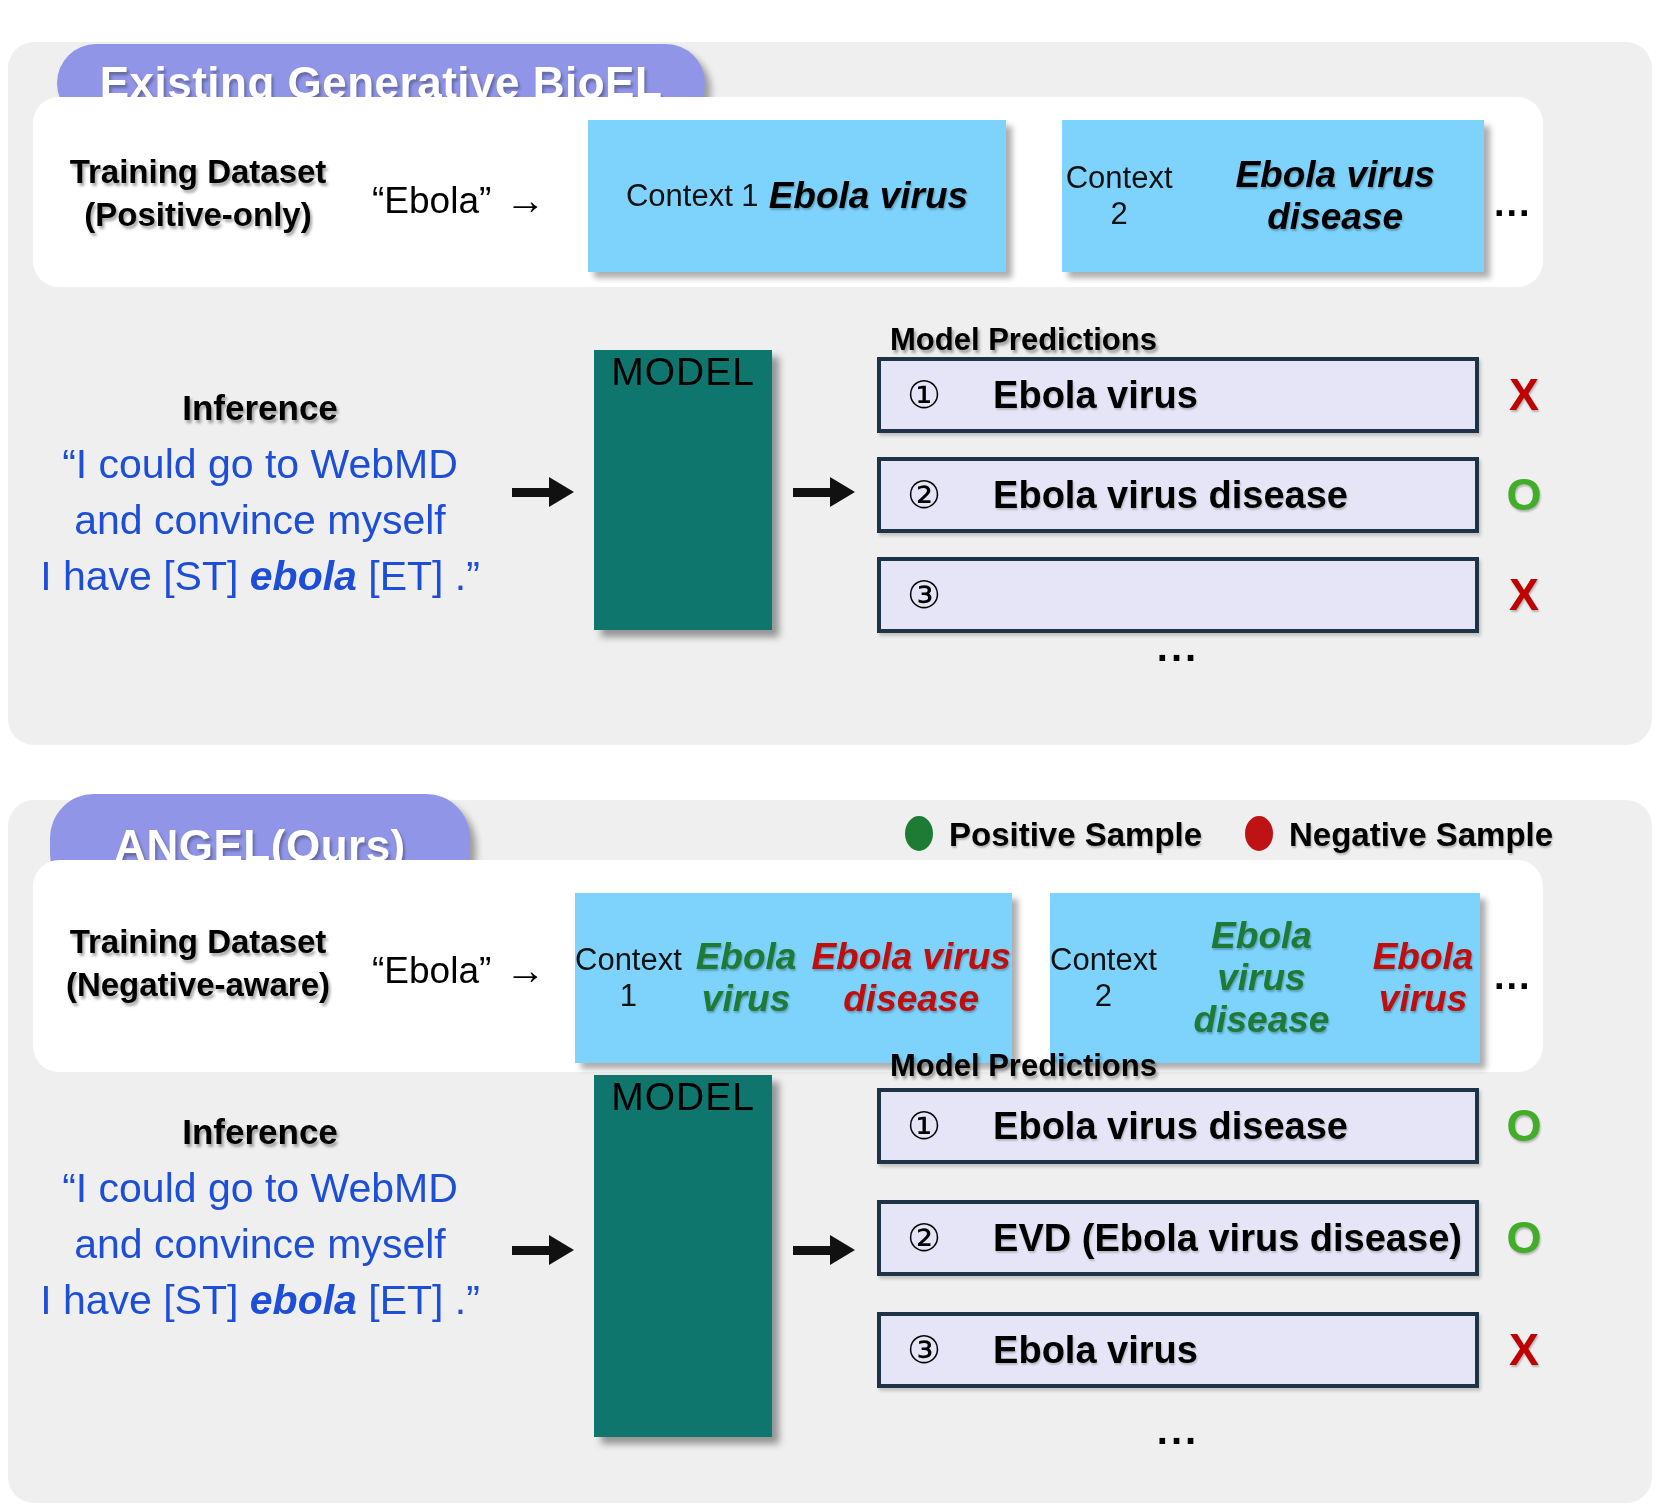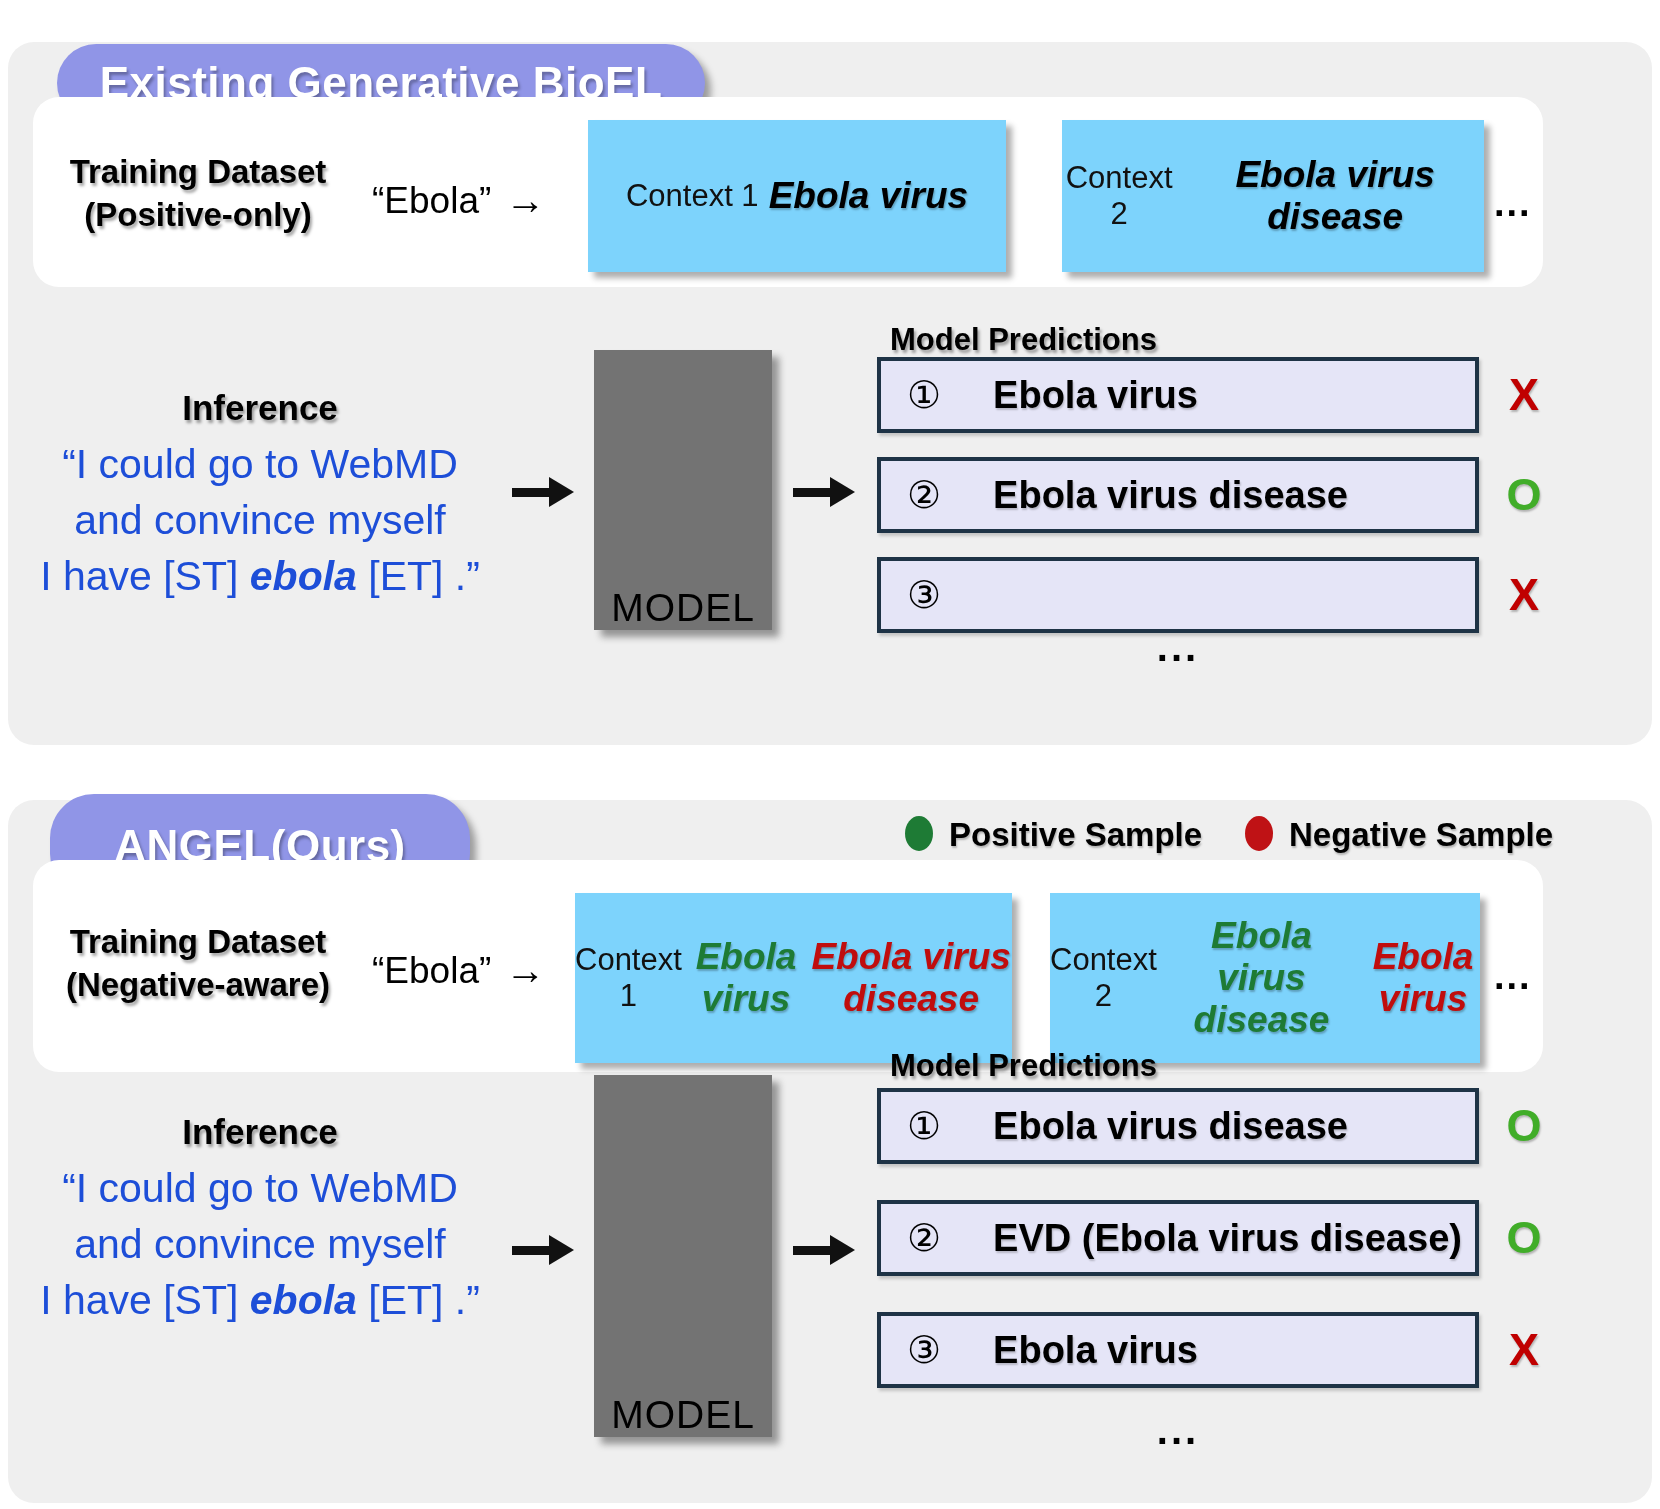--- a/index.html
+++ b/index.html
@@ -65,21 +65,21 @@
     text-shadow:2px 3px 3px rgba(0,0,0,0.35);
   }
   .inf-lines{text-align:center;font-size:41px;line-height:56px;color:#1d4ed8;}
   .inf-lines b{font-style:italic;font-weight:700;}
   #infh1{left:10px;top:388px;width:500px;}
   #infl1{left:10px;top:436px;width:500px;}
   #infh2{left:10px;top:1112px;width:500px;}
   #infl2{left:10px;top:1160px;width:500px;}
 
   .modelbox{
-    background:#737373;display:flex;align-items:flex-end;justify-content:center;
+    background:#0f766e;display:flex;align-items:flex-start;justify-content:center;
     box-shadow:7px 7px 7px rgba(0,0,0,0.38);
     font-size:39px;color:#000;letter-spacing:1px;
   }
   #model1{left:594px;top:350px;width:178px;height:280px;}
   #model2{left:594px;top:1075px;width:178px;height:362px;}
 
   .arrow{width:62px;height:30px;}
   .arrow .shaft{position:absolute;left:0;top:11px;width:40px;height:9px;background:#111;}
   .arrow .head{
     position:absolute;left:37px;top:0;width:0;height:0;

